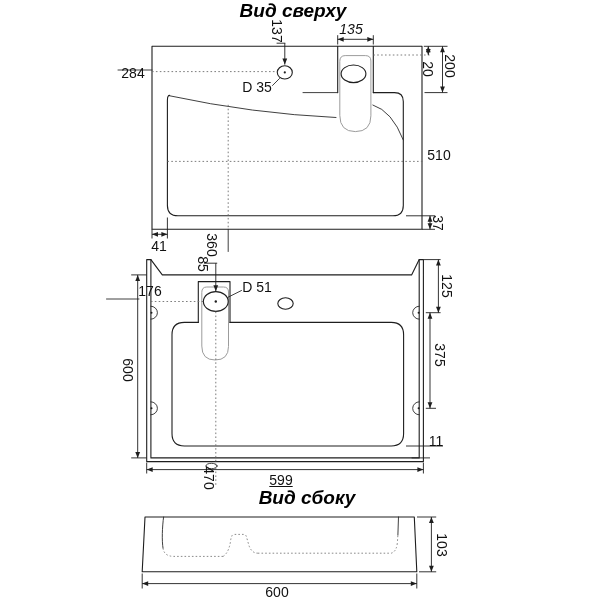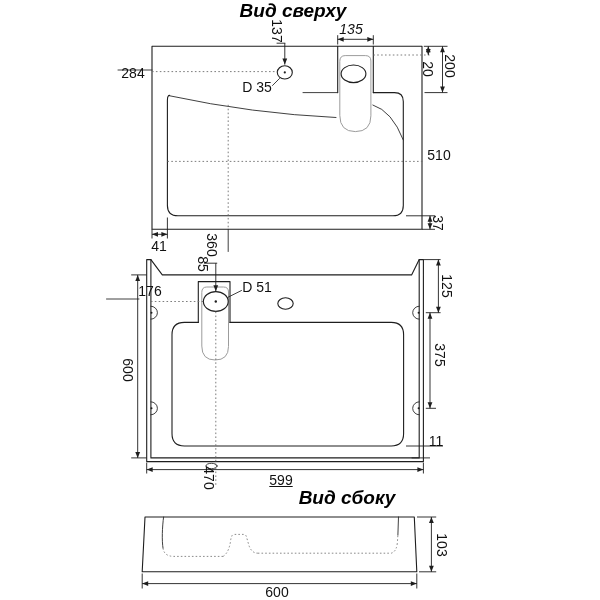--- a/index.html
+++ b/index.html
@@ -154,17 +154,17 @@
   <div class="dim-label rot" style="left:203px;top:264px;">85</div>
   <div class="dim-label" style="left:257px;top:287px;">D 51</div>
   <div class="dim-label" style="left:122px;top:291px;margin-left:28px;">176</div>
   <div class="dim-label rot" style="left:447px;top:286px;">125</div>
   <div class="dim-label rot" style="left:440px;top:355px;">375</div>
   <div class="dim-label rot" style="left:128px;top:370px;">600</div>
   <div class="dim-label" style="left:436px;top:441px;">11</div>
   <div class="dim-label rot" style="left:209px;top:478px;">470</div>
   <div class="dim-label" style="left:281px;top:480px;text-decoration:underline;">599</div>
 
-  <div class="view-title" style="left:307px;top:497px;margin-left:40px;">Вид сбоку</div>
+  <div class="view-title" style="left:307px;top:497px;">Вид сбоку</div>
   <div class="dim-label rot" style="left:442px;top:545px;">103</div>
   <div class="dim-label" style="left:277px;top:592px;">600</div>
 
 </div>
 
 </body></html>

